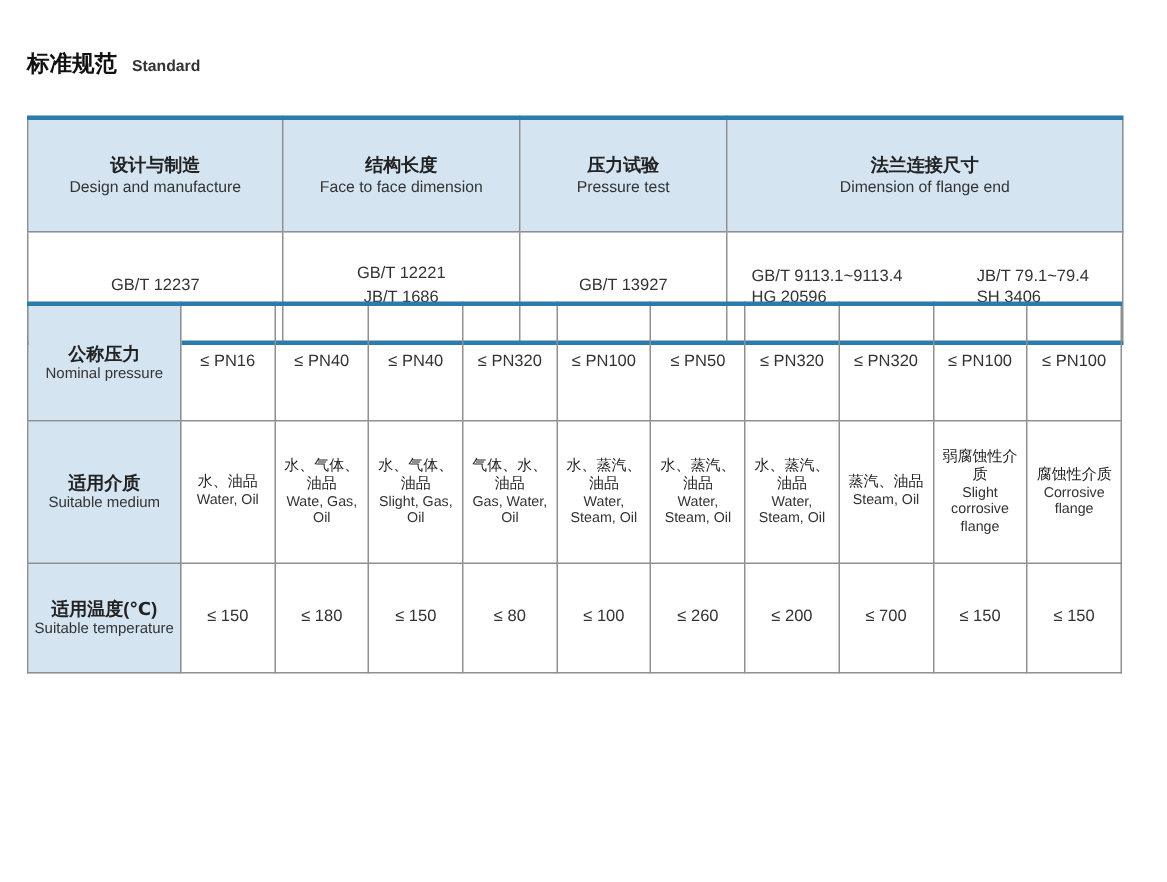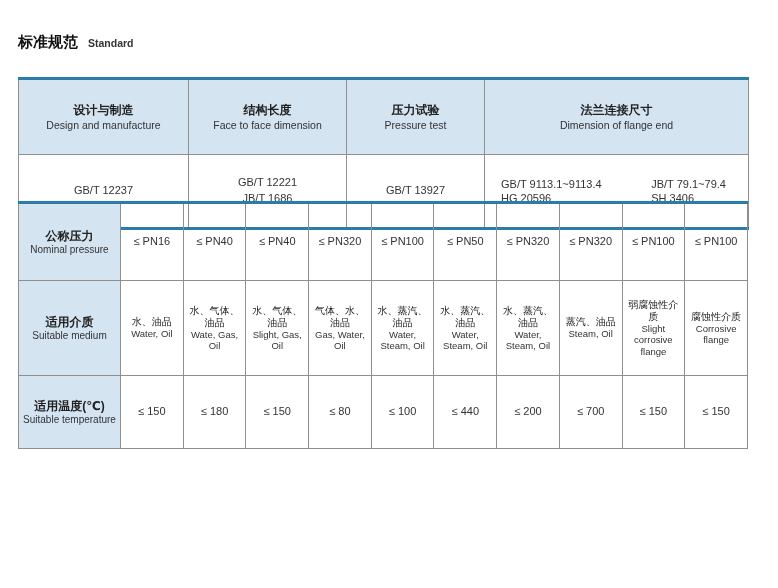--- a/index.html
+++ b/index.html
@@ -180,21 +180,21 @@
       <tr class="r-st">
         <th>
           <div class="cn">适用温度(℃)</div>
           <div class="en">Suitable temperature</div>
         </th>
         <td class="val">≤ 150</td>
         <td class="val">≤ 180</td>
         <td class="val">≤ 150</td>
         <td class="val">≤ 80</td>
         <td class="val">≤ 100</td>
-        <td class="val">≤ 440</td>
+        <td class="val">≤ 260</td>
         <td class="val">≤ 200</td>
         <td class="val">≤ 700</td>
         <td class="val">≤ 150</td>
         <td class="val">≤ 150</td>
       </tr>
     </tbody>
   </table>
 
 </div>
 

